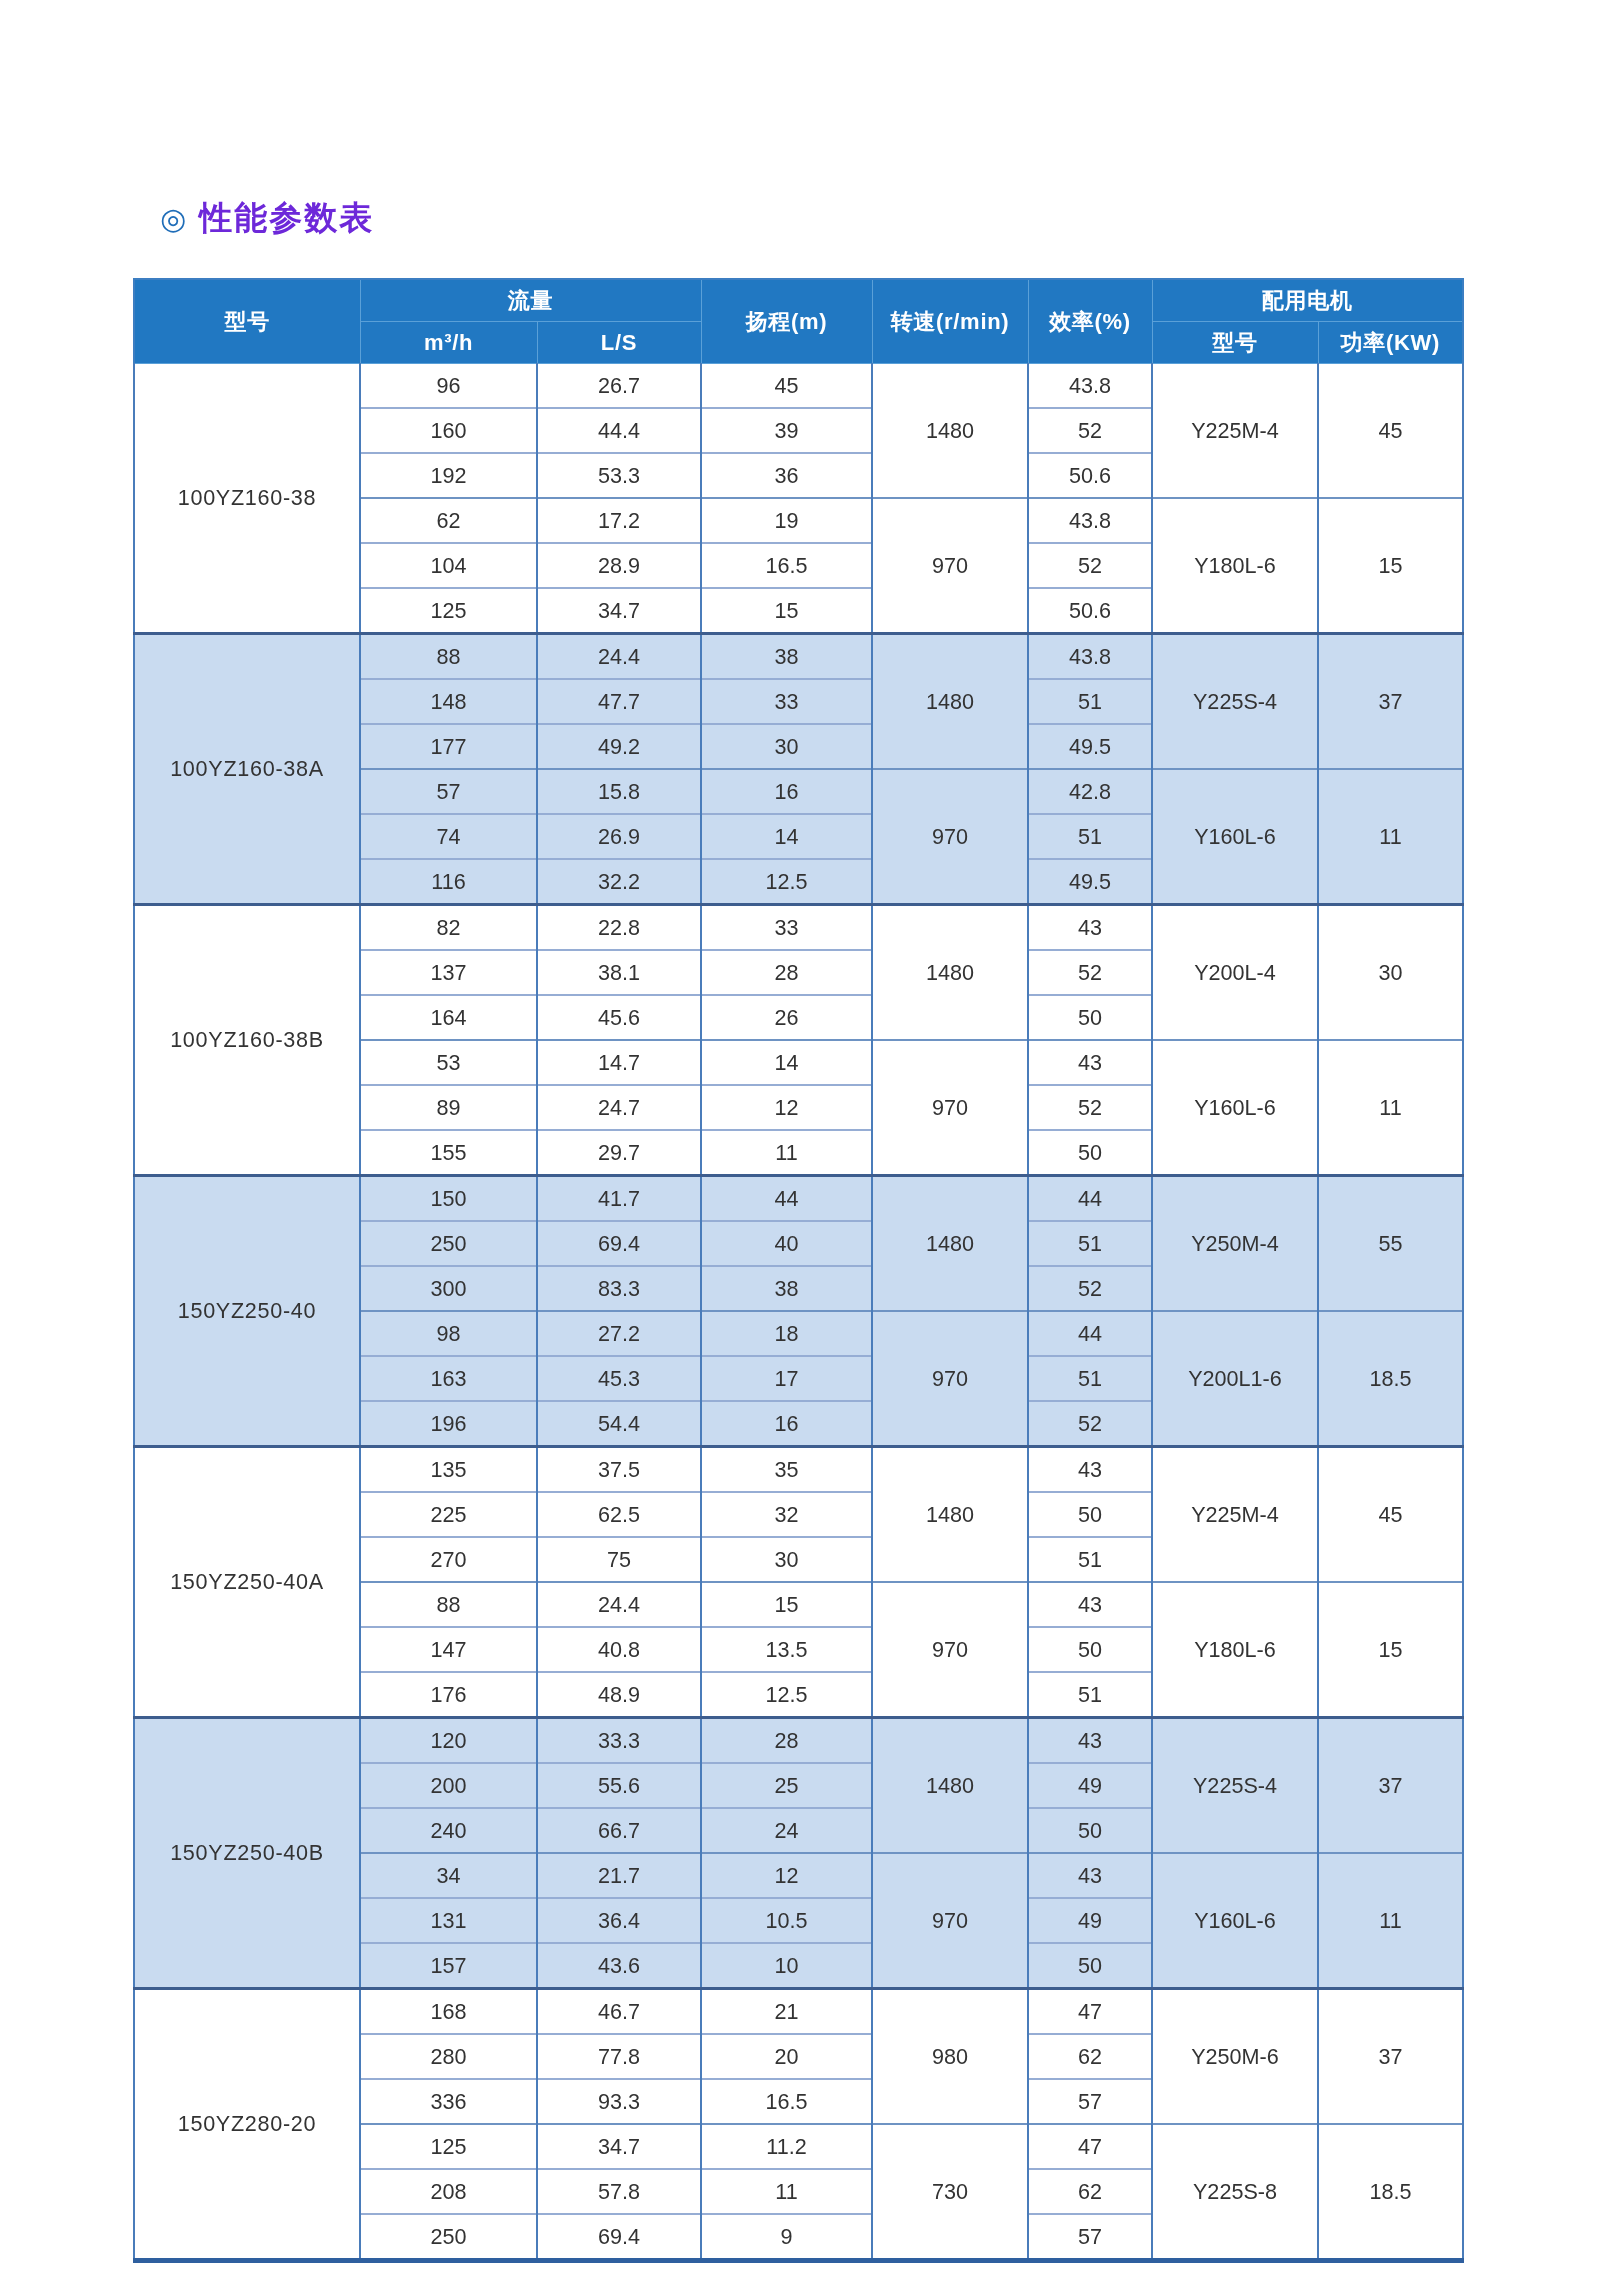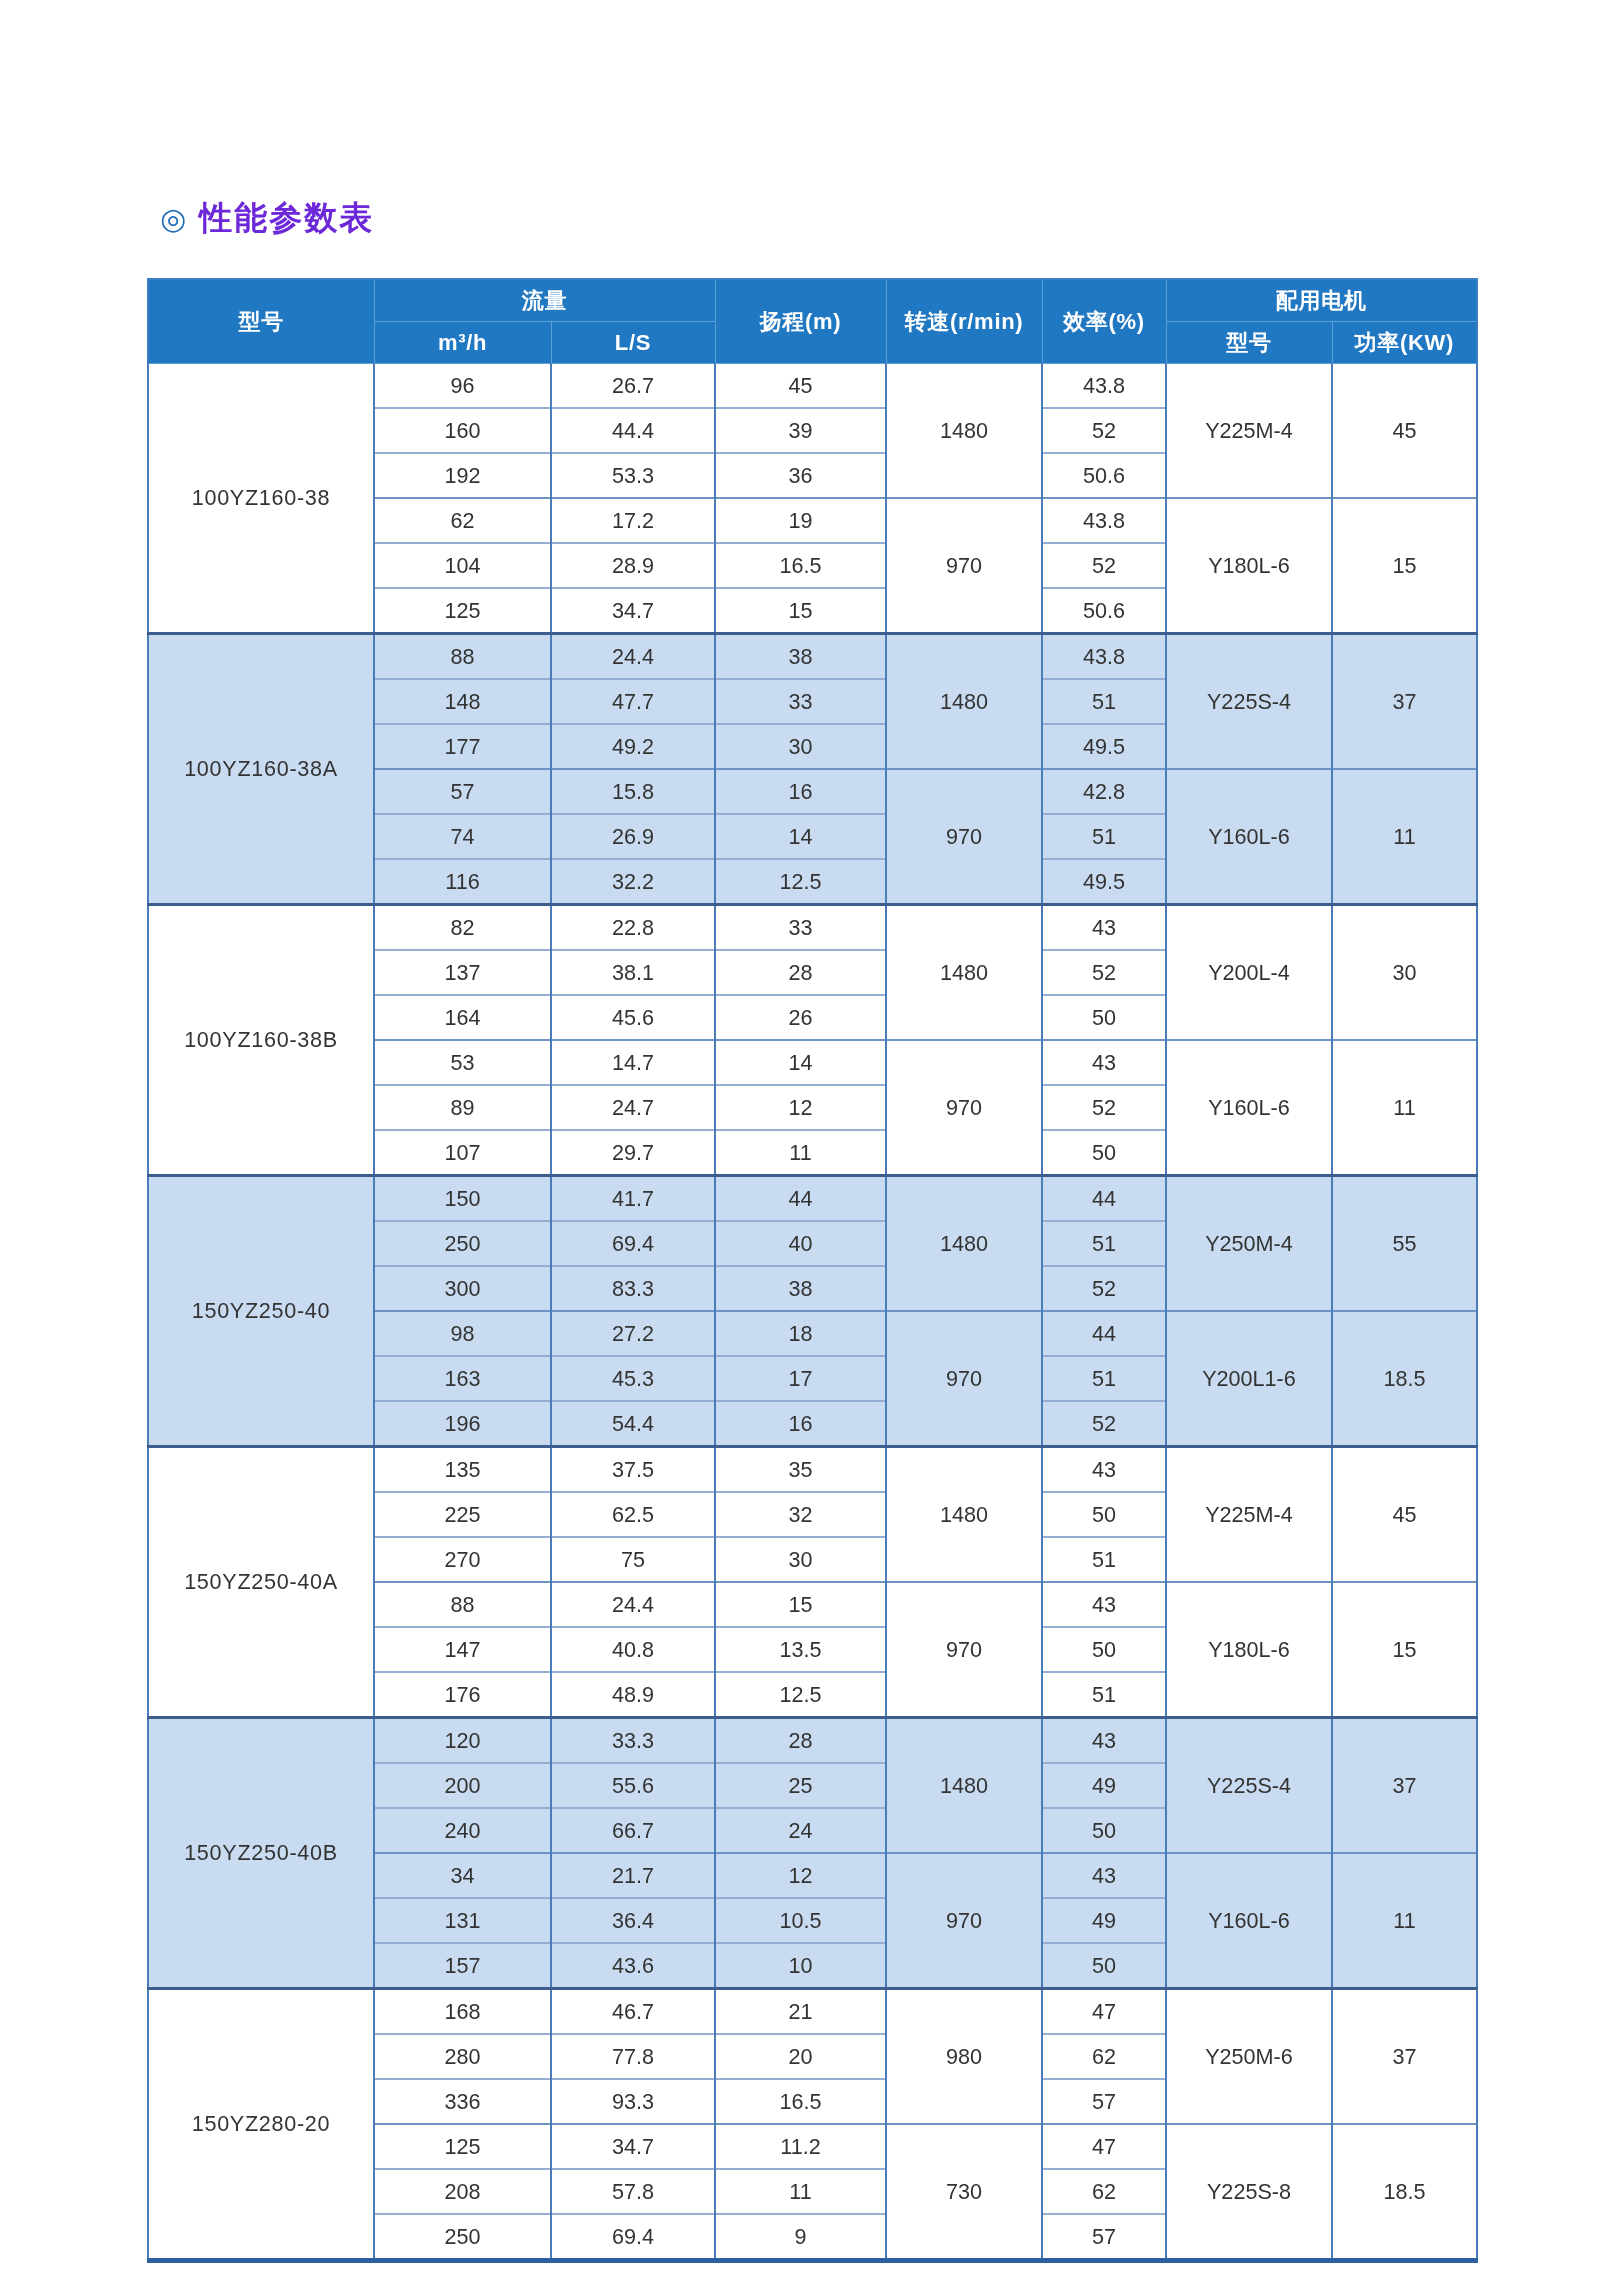--- a/index.html
+++ b/index.html
@@ -5,21 +5,21 @@
   html,body{margin:0;padding:0;background:#ffffff;}
   .page{
     position:relative;width:1623px;height:2295px;background:#ffffff;
     font-family:"Liberation Sans","DejaVu Sans",sans-serif;overflow:hidden;
   }
   .title-row{position:absolute;left:160px;top:196px;display:flex;align-items:center;gap:13px;}
   .title-icon{font-size:30px;line-height:1;color:#1f6db8;font-weight:bold;}
   .title-text{margin:0;font-size:33px;font-weight:bold;color:#6d28d9;letter-spacing:2px;}
 
   table.perf{
-    position:absolute;left:147px;top:278px;width:1328px;
+    position:absolute;left:133px;top:278px;width:1328px;
     border-collapse:collapse;table-layout:fixed;
     border:2px solid #3c7ec2;border-bottom:5.9px solid #2e5f9f;
   }
   thead th{
     background:#2178c2;color:#ffffff;font-size:22px;font-weight:bold;
     border:1.3px solid #5aa0d8;height:41px;padding:0;text-align:center;vertical-align:middle;
     letter-spacing:0.7px;
   }
   tbody td{
     font-size:21.6px;color:#333333;text-align:center;vertical-align:middle;
@@ -189,21 +189,21 @@
           <td rowspan="3">Y160L-6</td>
           <td rowspan="3">11</td>
         </tr>
         <tr class="plain row-sep">
           <td>89</td>
           <td>24.7</td>
           <td>12</td>
           <td>52</td>
         </tr>
         <tr class="plain row-sep">
-          <td>107</td>
+          <td>155</td>
           <td>29.7</td>
           <td>11</td>
           <td>50</td>
         </tr>
         <tr class="shaded model-start">
           <td rowspan="6" class="model-cell">150YZ250-40</td>
           <td>150</td>
           <td>41.7</td>
           <td>44</td>
           <td rowspan="3">1480</td>

